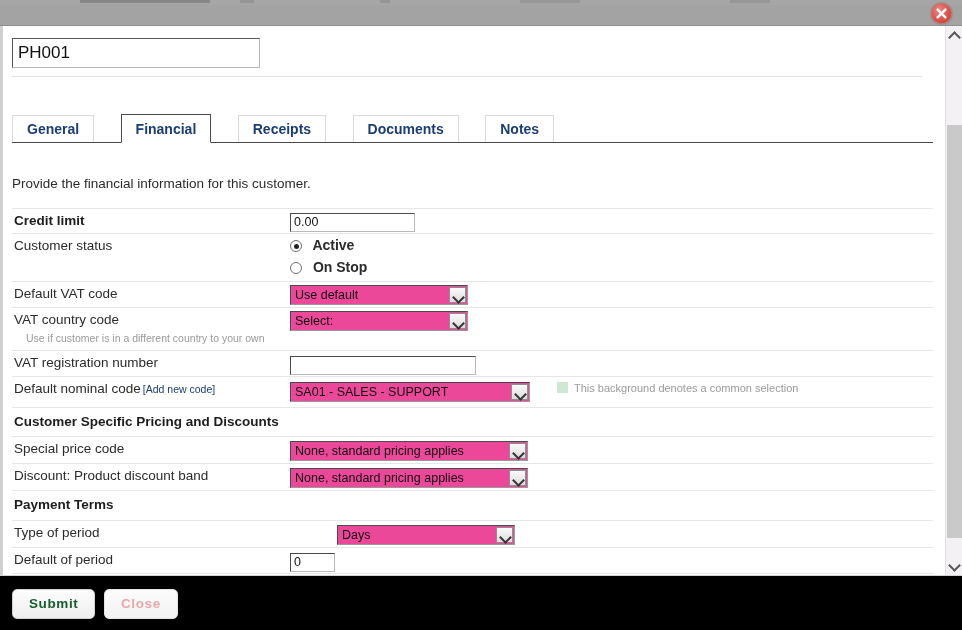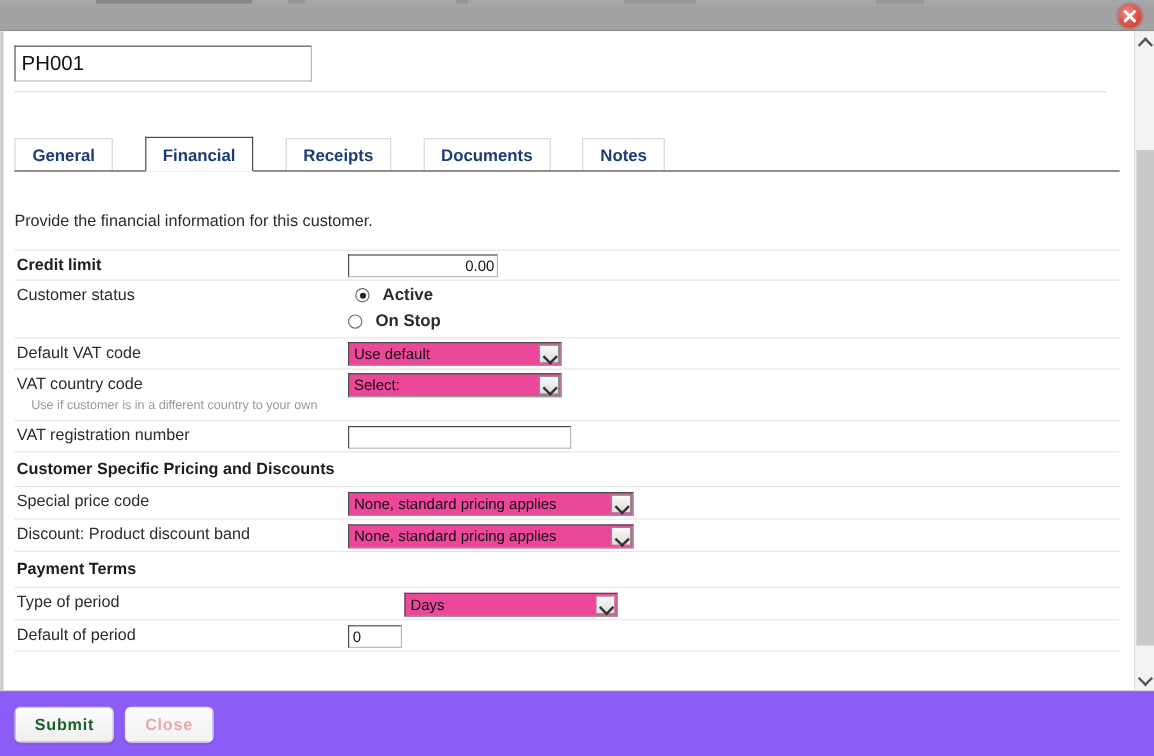--- a/index.html
+++ b/index.html
@@ -315,21 +315,21 @@
     width: 15px; height: 413px;
     background: #c9c9c9;
     cursor: pointer;
   }
 
   
   .footer {
     position: absolute;
     left: 0; bottom: 0;
     width: 962px; height: 55px;
-    background: #8b5cf6;
+    background: #000000;
     border-top: 1px solid #d2d2d2;
     box-sizing: border-box;
   }
   .btn {
     position: absolute;
     top: 13px;
     height: 30px;
     line-height: 28px;
     padding: 0 16px;
     border-radius: 5px;
@@ -384,25 +384,25 @@
     </div>
     <div class="tabs-underline"></div>
 
     <div class="intro">Provide the financial information for this customer.</div>
 
     <div class="form">
 
       <div class="row" style="height:25px;">
         <span class="label bold">Credit limit</span>
         <span class="ctl">
-          <input class="txt" style="width: 125px; text-align: right;" type="text" value="0.00">
-        </span>
-      </div>
-
-      <div class="row" style="height:48px;text-align:center;">
+          <input class="txt" style="width: 125px;" type="text" value="0.00">
+        </span>
+      </div>
+
+      <div class="row" style="height:48px;">
         <span class="label">Customer status</span>
         <span class="ctl" style="top:1px;">
           <div class="radio-line">
             <span class="radio checked"></span>
             <span>Active</span>
           </div>
           <div class="radio-line">
             <span class="radio"></span>
             <span>On Stop</span>
           </div>
@@ -430,20 +430,34 @@
         </span>
       </div>
 
       <div class="row" style="height:26px;">
         <span class="label">VAT registration number</span>
         <span class="ctl" style="top:4px;">
           <input class="txt" style="width: 186px;" type="text" value="">
         </span>
       </div>
 
+      <div class="row" style="height:31px;">
+        <span class="label">
+          <span>Default nominal code</span><span class="addlink">[Add new code]</span>
+        </span>
+        <span class="ctl" style="top:5px;">
+          <span class="sel" style="width:240px;">
+            <span>SA01 - SALES - SUPPORT</span>
+            <span class="arrow"></span>
+          </span>
+        </span>
+        <span class="legend">
+          <span class="swatch"></span><span>This background denotes a common selection</span>
+        </span>
+      </div>
 
       <div class="row" style="height:29px;border-top:1px solid #e6e6e6;">
         <div class="section-head">Customer Specific Pricing and Discounts</div>
       </div>
 
       <div class="row" style="height:27px;">
         <span class="label">Special price code</span>
         <span class="ctl" style="top:4px;">
           <span class="sel" style="width:238px;">
             <span>None, standard pricing applies</span>

